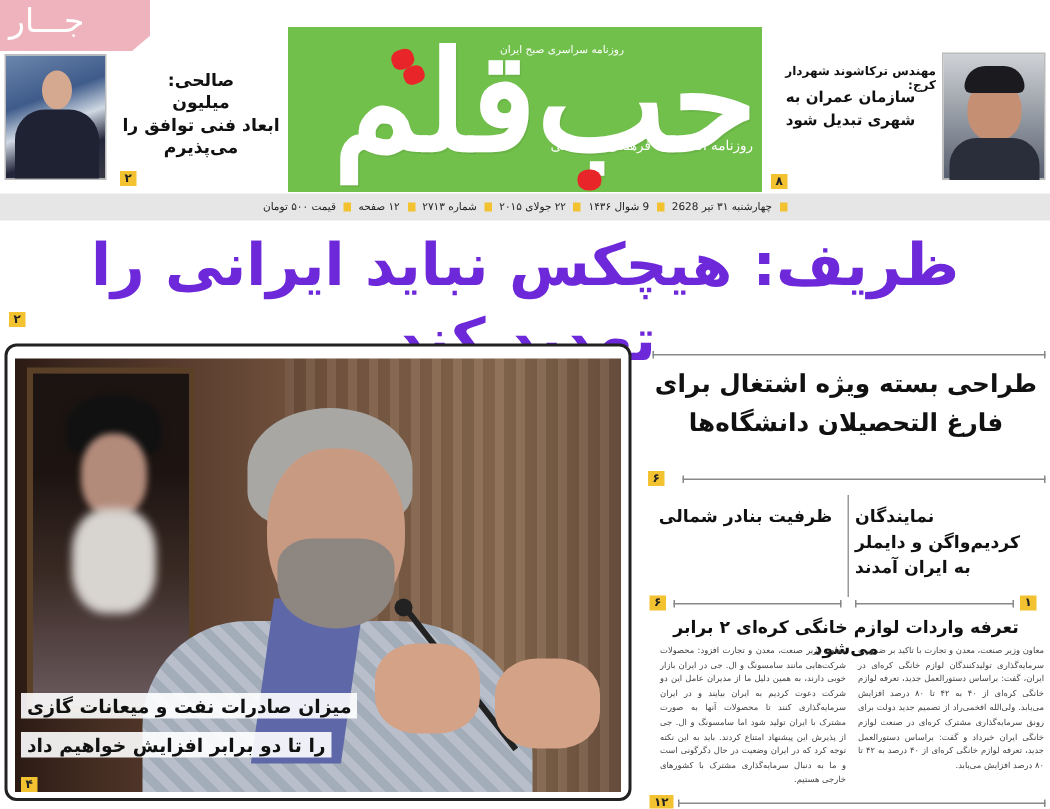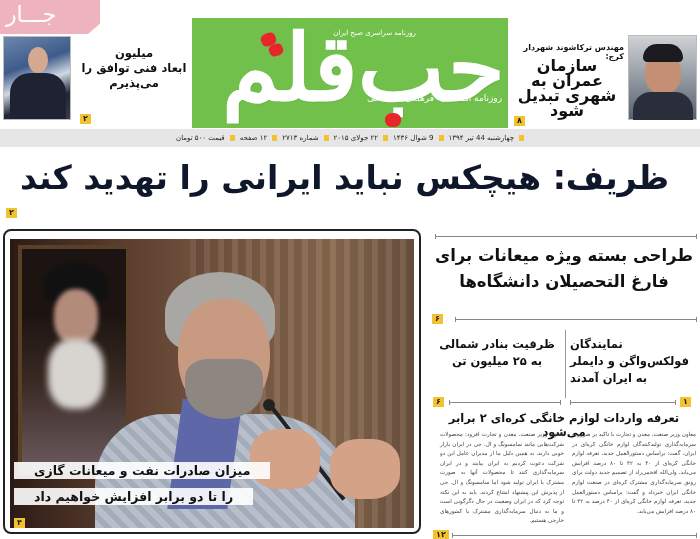--- a/index.html
+++ b/index.html
@@ -67,37 +67,37 @@
   }
   .tr-photo .hair { position:absolute; left:14px; top:8px; width:40px; height:18px; border-radius:20px 20px 6px 6px; background:#1b1b1f; }
   .tr-photo .face { position:absolute; left:16px; top:18px; width:36px; height:40px; border-radius:45%; background:#c58f74; }
   .tr-photo .suit { position:absolute; left:4px; top:56px; width:60px; height:28px; border-radius:18px 18px 0 0; background:#2a2d3a; }
   .tr-kicker {
     position: absolute; left: 512px; top: 43px; width: 112px; text-align: right;
     font-size: 8px; font-weight: bold;
   }
   .tr-title {
     position: absolute; left: 512px; top: 58px; width: 110px; text-align: center;
-    font-size: 16px; font-weight: bold; line-height: 15px;
+    font-size: 10px; font-weight: bold; line-height: 15px;
   }
   .tr-badge { position: absolute; left: 514px; top: 116px; }
 
   
   .datebar {
     position: absolute; left: 0; top: 129px; width: 700px; height: 18px;
     background: #e6e6e6; display: flex; justify-content: center; align-items: center;
     gap: 5px; font-size: 7px; color: #222;
   }
   .datebar .sq { width: 5px; height: 6px; background: #f2c230; display: inline-block; }
 
   
   .headline {
-    position: absolute; left: 20px; top: 153px; width: 660px; text-align: left;
+    position: absolute; left: 20px; top: 153px; width: 660px; text-align: center;
     font-family: "DejaVu Sans", sans-serif; font-weight: bold;
-    font-size: 33px; line-height: 50px; color: #0f172a; letter-spacing: -1px;
+    font-size: 39px; line-height: 50px; color: #6d28d9; letter-spacing: -1px;
   }
   .headline-badge { position: absolute; left: 6px; top: 208px; }
 
   
   .photo-frame {
     position: absolute; left: 3px; top: 229px; width: 418px; height: 305px;
     border: 2px solid #222; border-radius: 8px; background: #fff;
   }
   .photo {
     position: absolute; left: 10px; top: 239px; width: 404px; height: 289px;
@@ -120,21 +120,21 @@
   .photo .man-face { position:absolute; left:168px; top:60px; width:92px; height:118px; border-radius:45% 45% 50% 50%; background:#c99a82; }
   .photo .man-beard { position:absolute; left:175px; top:120px; width:78px; height:60px; border-radius:30% 30% 50% 50%; background:#8e8680; }
   .photo .man-suit { position:absolute; left:85px; top:175px; width:260px; height:130px; border-radius:70px 90px 0 0; background: repeating-linear-gradient(45deg,#b8bfca 0 6px,#a3acb9 6px 12px); }
   .photo .man-shirt { position:absolute; left:165px; top:160px; width:60px; height:110px; background:#5e68a8; transform: skewX(-8deg); }
   .photo .hand1 { position:absolute; left:240px; top:190px; width:70px; height:60px; border-radius:40%; background:#d4a287; }
   .photo .hand2 { position:absolute; left:320px; top:200px; width:70px; height:60px; border-radius:40%; background:#d4a287; }
   .photo .mic { position:absolute; left:258px; top:166px; width:4px; height:120px; background:#222; transform: rotate(-38deg); transform-origin: top; }
   .photo .mic-head { position:absolute; left:253px; top:160px; width:12px; height:12px; border-radius:50%; background:#222; }
   .caption {
     position: absolute; left: 14px; font-weight: bold; font-size: 12.5px;
-    background: rgba(255,255,255,0.9); padding: 1px 20px; color: #111; white-space: nowrap;
+    background: rgba(255,255,255,0.9); padding: 1px 4px; color: #111; white-space: nowrap;
   }
   .caption.l1 { top: 462px; }
   .caption.l2 { top: 488px; }
   .photo-badge { position: absolute; left: 14px; top: 518px; }
 
   
   .rule { position: absolute; height: 1px; background: #888; }
   .rule::before, .rule::after { content:""; position:absolute; top:-2px; width:1px; height:5px; background:#888; }
   .rule::before { left: 0; } .rule::after { right: 0; }
 
@@ -173,20 +173,21 @@
 <body>
 
 <div class="jar-tab">
   <span>جـــار</span>
 </div>
 <div class="jar-photo">
   <div class="face"></div>
     <div class="suit"></div>
 </div>
 <div class="jar-text">
+  <div>صالحی:</div>
   <div>میلیون</div>
   <div>ابعاد فنی توافق را</div>
   <div>می‌پذیرم</div>
 </div>
 <span class="badge jar-badge">۲</span>
 
 <div class="masthead">
   <div class="tagline-top">روزنامه سراسری صبح ایران</div>
   <div class="logo">صاحب‌قلم</div>
   <div class="dot1"></div>
@@ -202,21 +203,21 @@
 </div>
 <div class="tr-kicker">مهندس ترکاشوند شهردار کرج:</div>
 <div class="tr-title">
   <div>سازمان عمران به</div>
   <div>شهری تبدیل شود</div>
 </div>
 <span class="badge tr-badge">۸</span>
 
 <div class="datebar">
   <span class="sq"></span>
-  <span>چهارشنبه 44 تیر ۱۳۹۴</span>
+  <span>چهارشنبه ۳۱ تیر 2628</span>
   <span class="sq"></span>
   <span>9 شوال ۱۴۳۶</span>
   <span class="sq"></span>
   <span>۲۲ جولای ۲۰۱۵</span>
   <span class="sq"></span>
   <span>شماره ۲۷۱۳</span>
   <span class="sq"></span>
   <span>۱۲ صفحه</span>
   <span class="sq"></span>
   <span>قیمت ۵۰۰ تومان</span>
@@ -242,34 +243,33 @@
     <div class="mic-head"></div>
   <div class="hand1"></div>
     <div class="hand2"></div>
 </div>
 <div class="caption l1">میزان صادرات نفت و میعانات گازی</div>
 <div class="caption l2">را تا دو برابر افزایش خواهیم داد</div>
 <span class="badge photo-badge">۴</span>
 
 <div class="rule" style="left:435px; top:236px; width:262px;"></div>
 <div class="story1">
-  <div>طراحی بسته ویژه میعانات برای</div>
+  <div>طراحی بسته ویژه اشتغال برای</div>
   <div>فارغ التحصیلان دانشگاه‌ها</div>
 </div>
 <span class="badge story1-badge">۶</span>
 <div class="rule" style="left:455px; top:319px; width:242px;"></div>
 
 <div class="vrule"></div>
 <div class="story2">
   <div>ظرفیت بنادر شمالی</div>
-  <div>به ۲۵ میلیون تن</div>
 </div>
 <div class="story3">
   <div>نمایندگان</div>
-  <div>فولکس‌واگن و دایملر</div>
+  <div>کردیم‌واگن و دایملر</div>
   <div>به ایران آمدند</div>
 </div>
 <span class="badge story2-badge">۶</span>
 <div class="rule" style="left:449px; top:402px; width:112px;"></div>
 <div class="rule" style="left:570px; top:402px; width:106px;"></div>
 <span class="badge story3-badge">۱</span>
 
 <div class="story4">تعرفه واردات لوازم خانگی کره‌ای ۲ برابر می‌شود</div>
 <div class="body-col c1">معاون وزیر صنعت، معدن و تجارت با تاکید بر ضرورت سرمایه‌گذاری تولیدکنندگان لوازم خانگی کره‌ای در ایران، گفت: براساس دستورالعمل جدید، تعرفه لوازم خانگی کره‌ای از ۴۰ به ۴۲ تا ۸۰ درصد افزایش می‌یابد. ولی‌الله افخمی‌راد از تصمیم جدید دولت برای رونق سرمایه‌گذاری مشترک کره‌ای در صنعت لوازم خانگی ایران خبرداد و گفت: براساس دستورالعمل جدید، تعرفه لوازم خانگی کره‌ای از ۴۰ درصد به ۴۲ تا ۸۰ درصد افزایش می‌یابد.</div>
 <div class="body-col c2">معاون وزیر صنعت، معدن و تجارت افزود: محصولات شرکت‌هایی مانند سامسونگ و ال. جی در ایران بازار خوبی دارند، به همین دلیل ما از مدیران عامل این دو شرکت دعوت کردیم به ایران بیایند و در ایران سرمایه‌گذاری کنند تا محصولات آنها به صورت مشترک با ایران تولید شود اما سامسونگ و ال. جی از پذیرش این پیشنهاد امتناع کردند. باید به این نکته توجه کرد که در ایران وضعیت در حال دگرگونی است و ما به دنبال سرمایه‌گذاری مشترک با کشورهای خارجی هستیم.</div>

